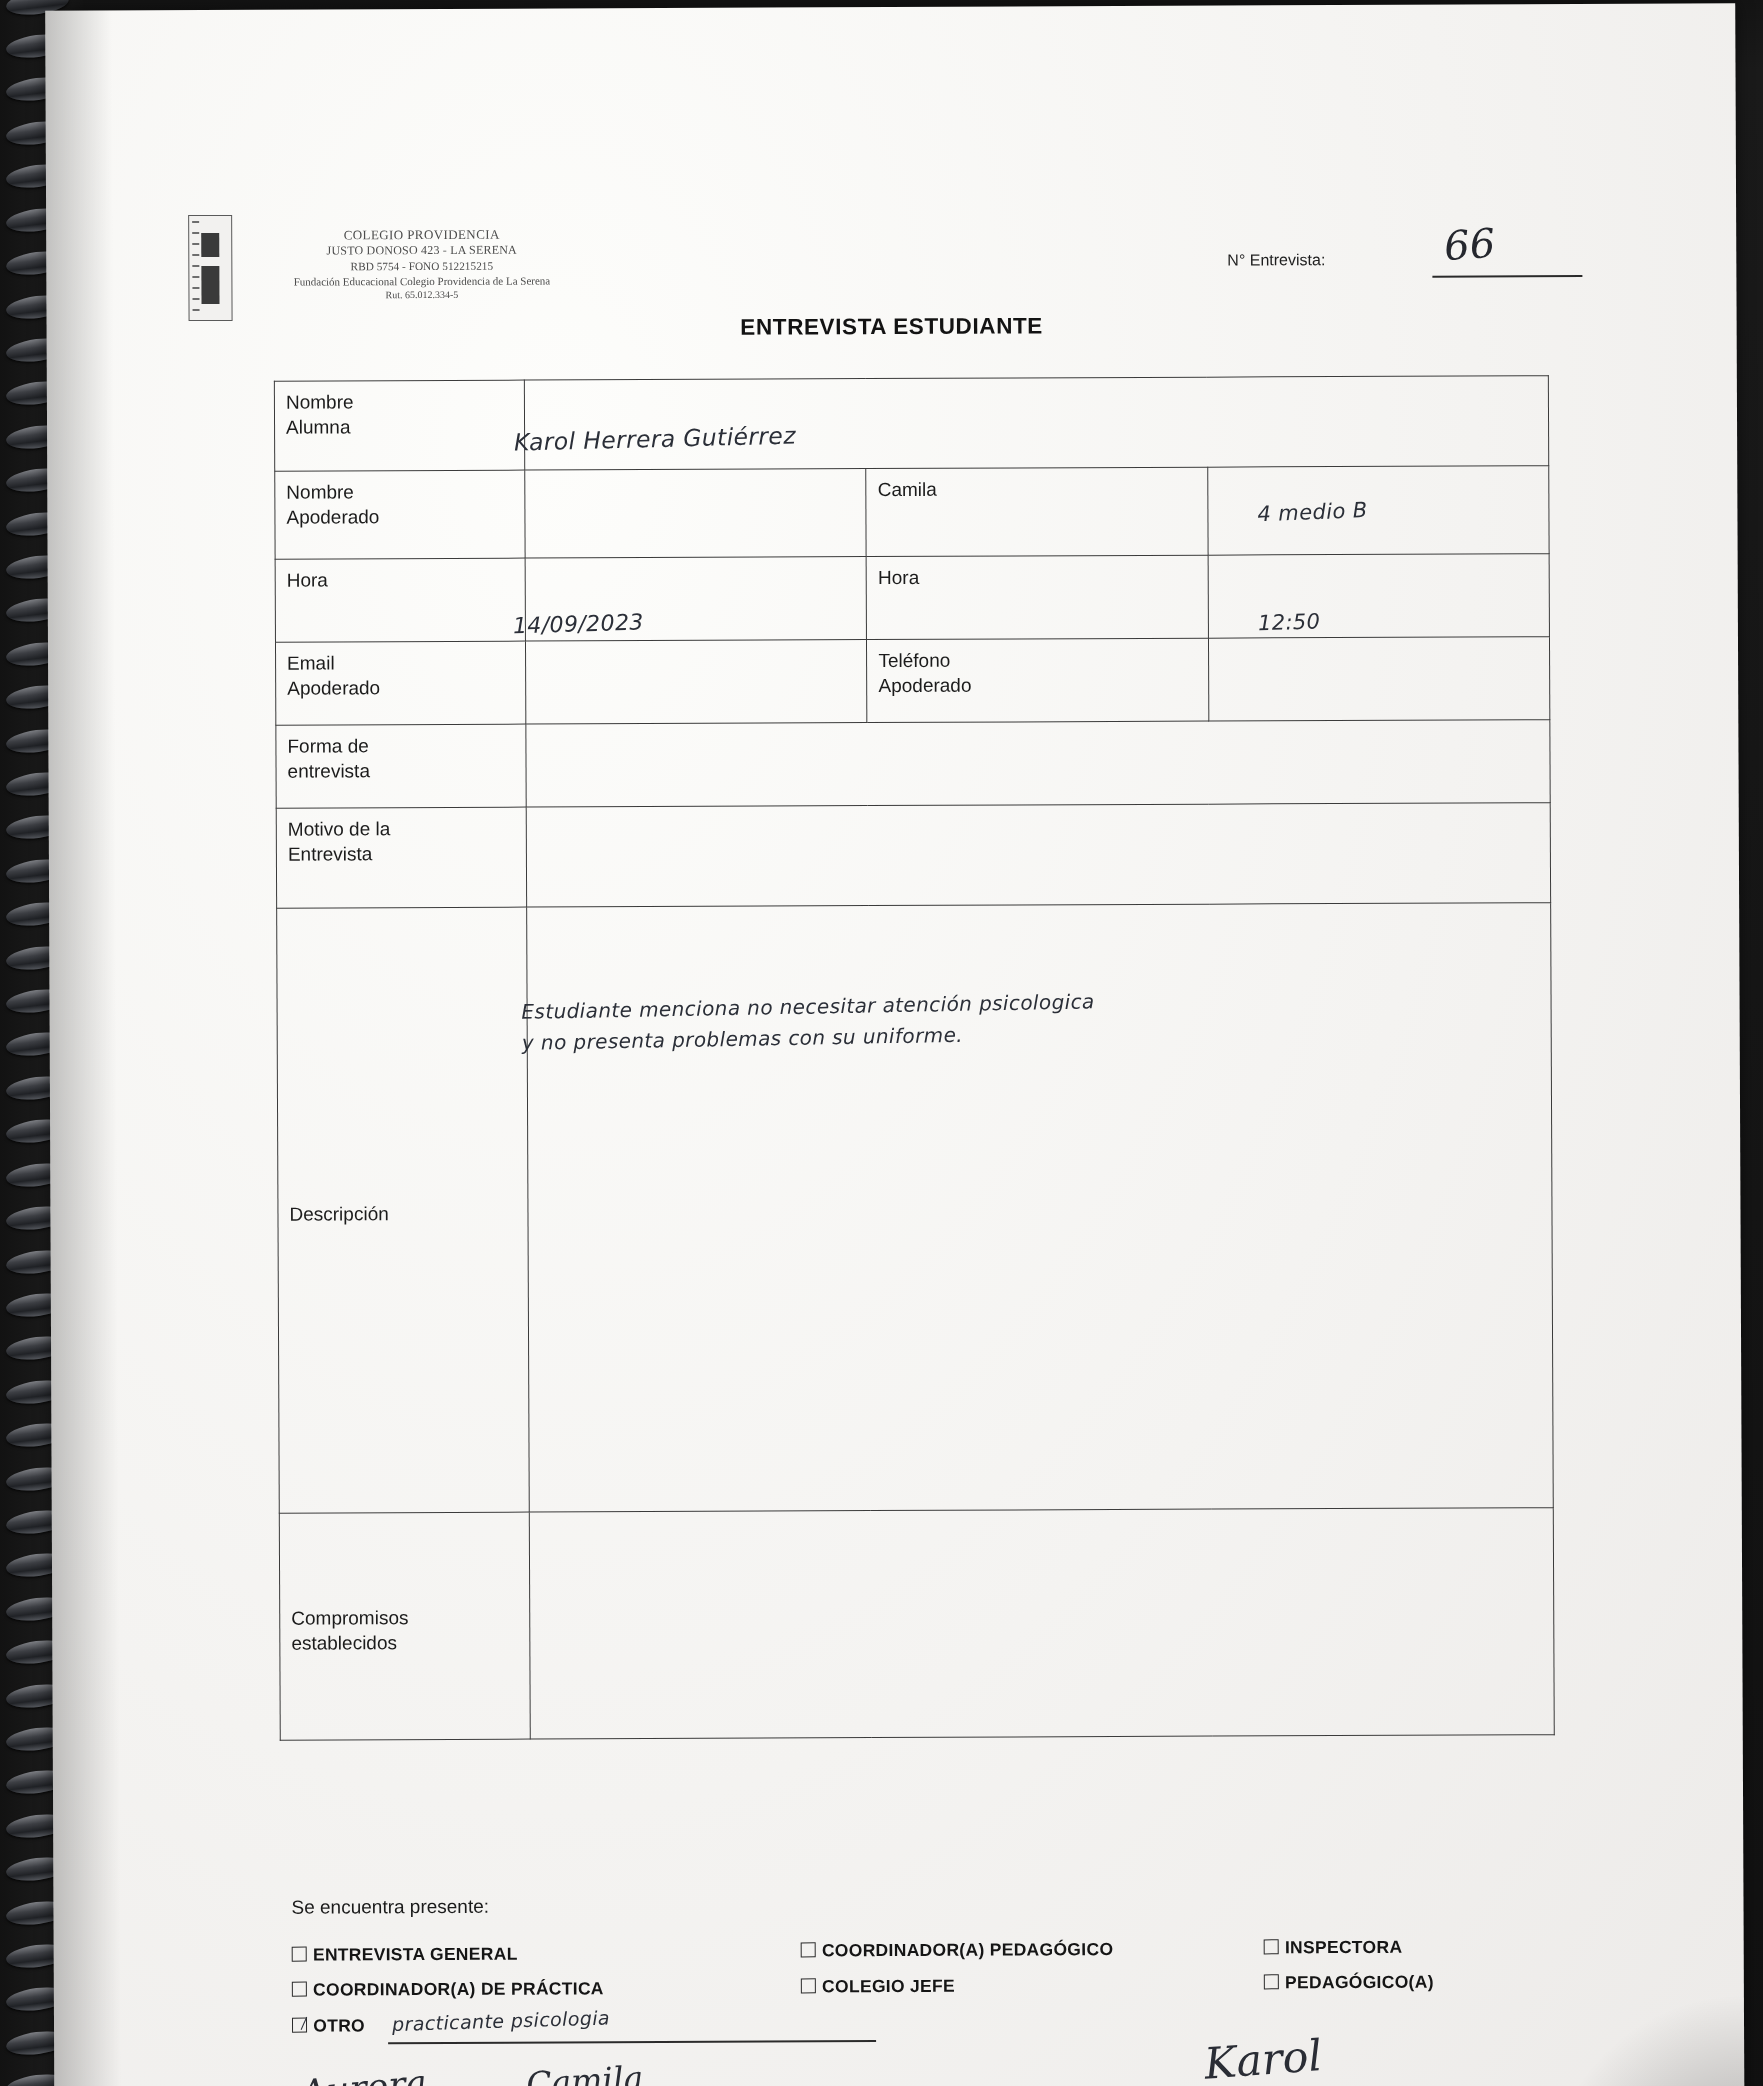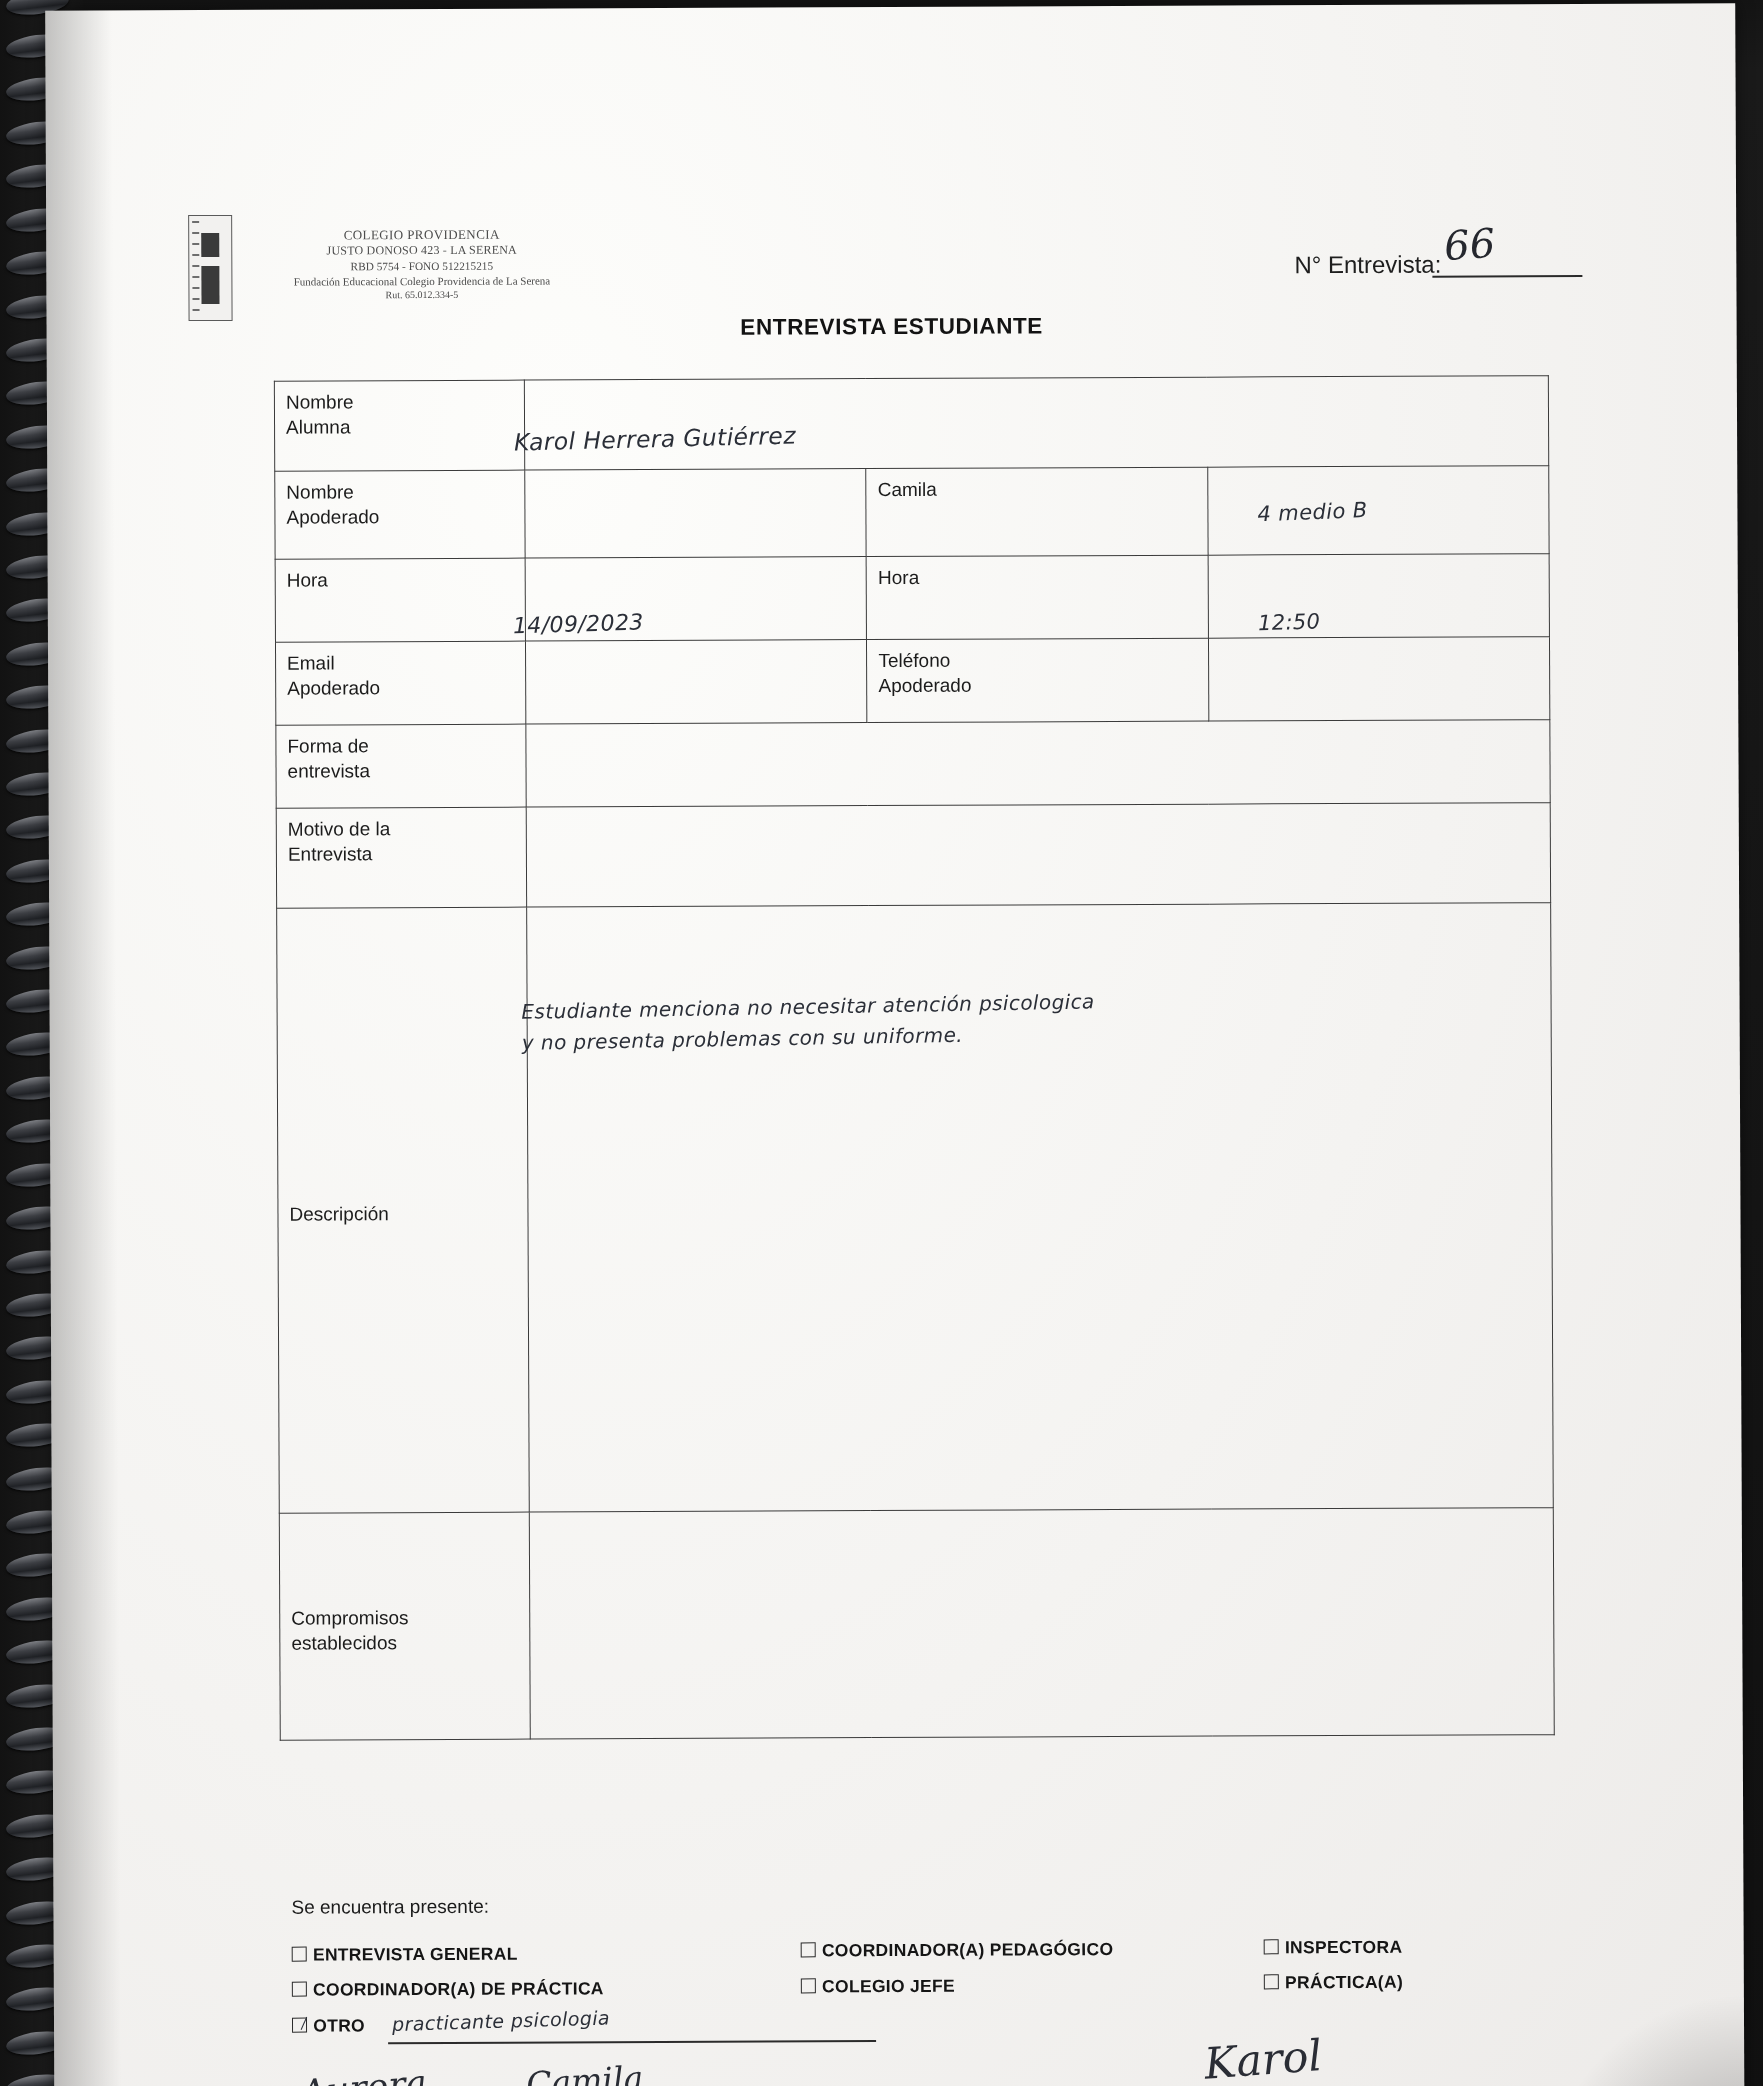--- a/index.html
+++ b/index.html
@@ -119,23 +119,23 @@
     line-height: 1.32;
   }
   #school-info .l1 { font-size: 13px; letter-spacing: 0.4px; }
   #school-info .l2 { font-size: 12px; letter-spacing: 0.2px; }
   #school-info .l3 { font-size: 11.3px; }
   #school-info .l4 { font-size: 11px; }
   #school-info .l5 { font-size: 10px; }
 
   #entrevista-num-label {
     position: absolute;
-    left: 1248px;
+    left: 1181px;
     top: 246px;
-    font-size: 24px;
+    font-size: 16px;
     color: #1e1e1e;
   }
   #entrevista-num-line {
     position: absolute;
     left: 1386px;
     top: 271px;
     width: 150px;
     height: 1.7px;
     background: #2a2a2a;
   }
@@ -455,21 +455,21 @@
       <div class="pres-item" id="p-orientadora">
         <span class="box"></span><span>INSPECTORA</span>
       </div>
       <div class="pres-item" id="p-coord-prac">
         <span class="box"></span><span>COORDINADOR(A) DE PRÁCTICA</span>
       </div>
       <div class="pres-item" id="p-prof-jefe">
         <span class="box"></span><span>COLEGIO  JEFE</span>
       </div>
       <div class="pres-item" id="p-psicologo">
-        <span class="box"></span><span>PRÁCTICA(A)</span>
+        <span class="box"></span><span>PEDAGÓGICO(A)</span>
       </div>
       <div class="pres-item" id="p-otro">
         <span class="box checked"></span><span>OTRO</span>
       </div>
       <div id="otro-line"></div>
       <div class="hand hw-otro">practicante psicologia</div>
 
       <div class="scribble" id="scribble-ts1">Aurora</div>
       <div class="scribble" id="scribble-ts2">Camila</div>
       <div class="scribble" id="scribble-ap">Karol</div>

